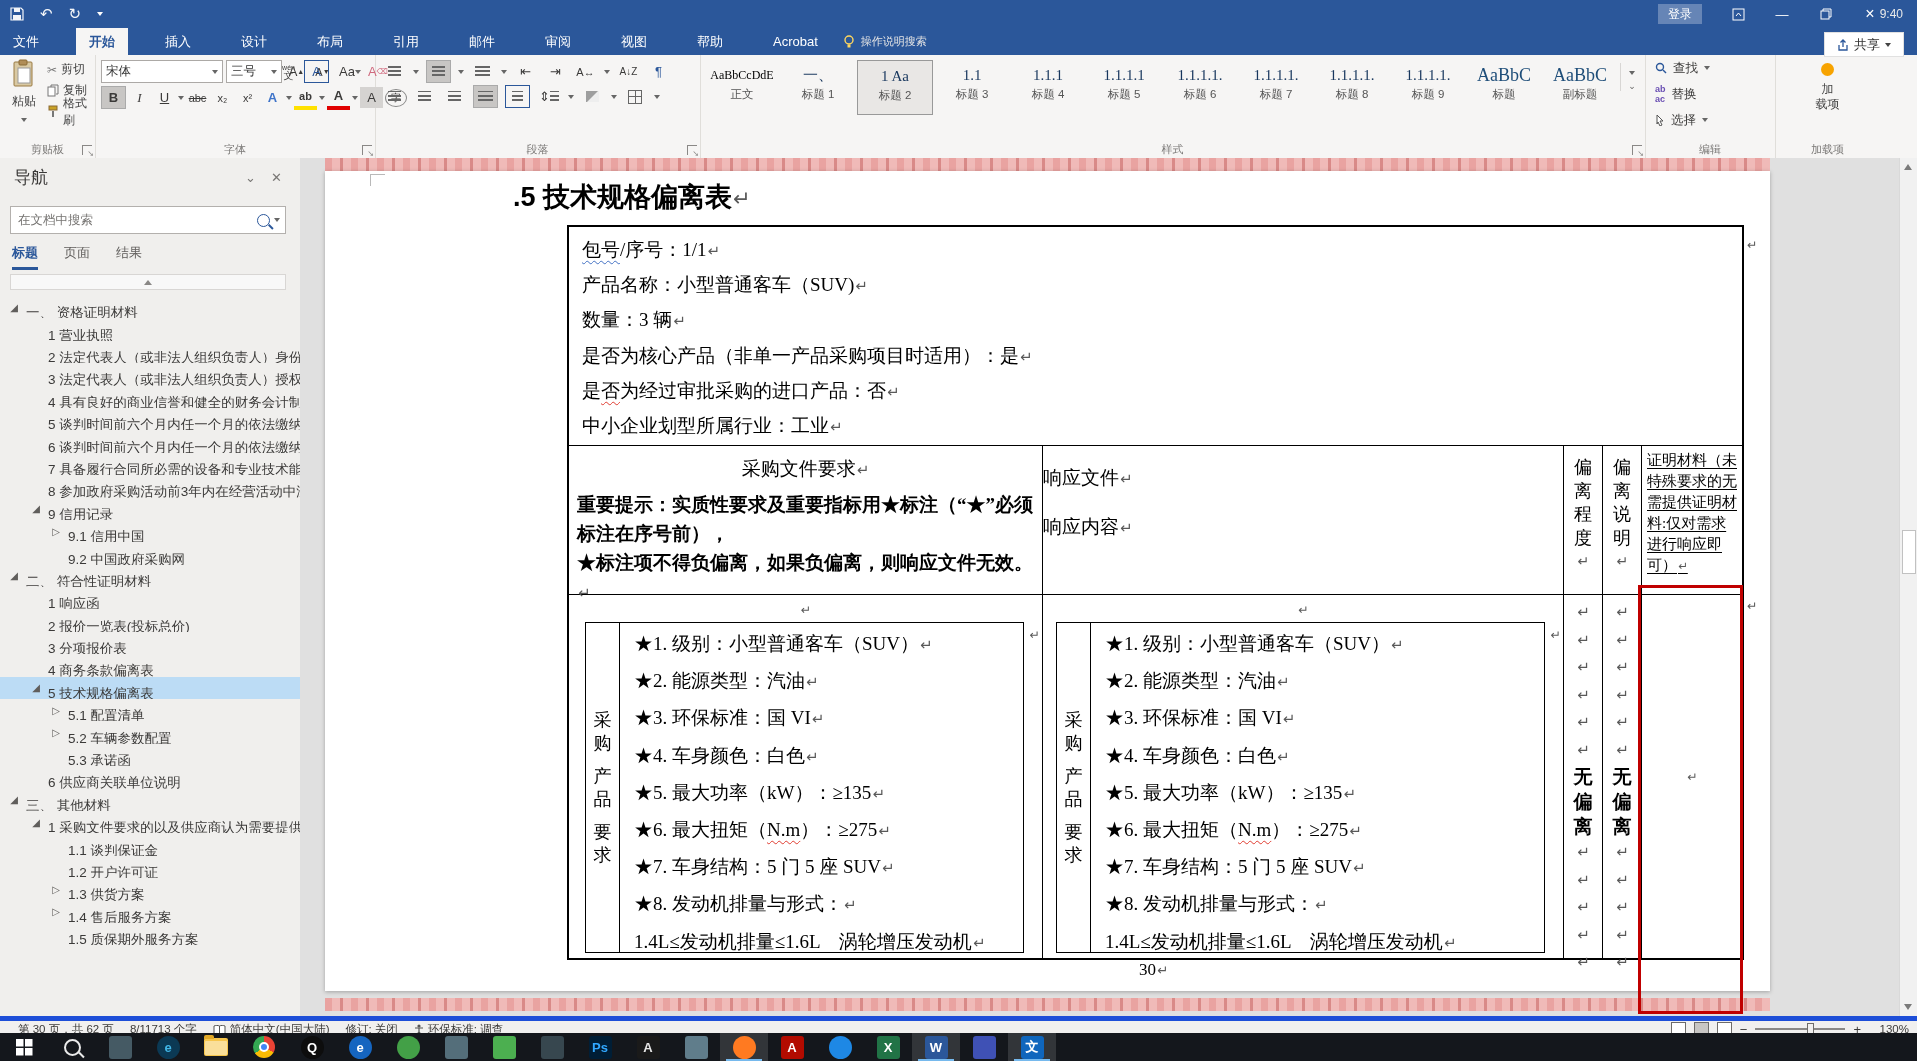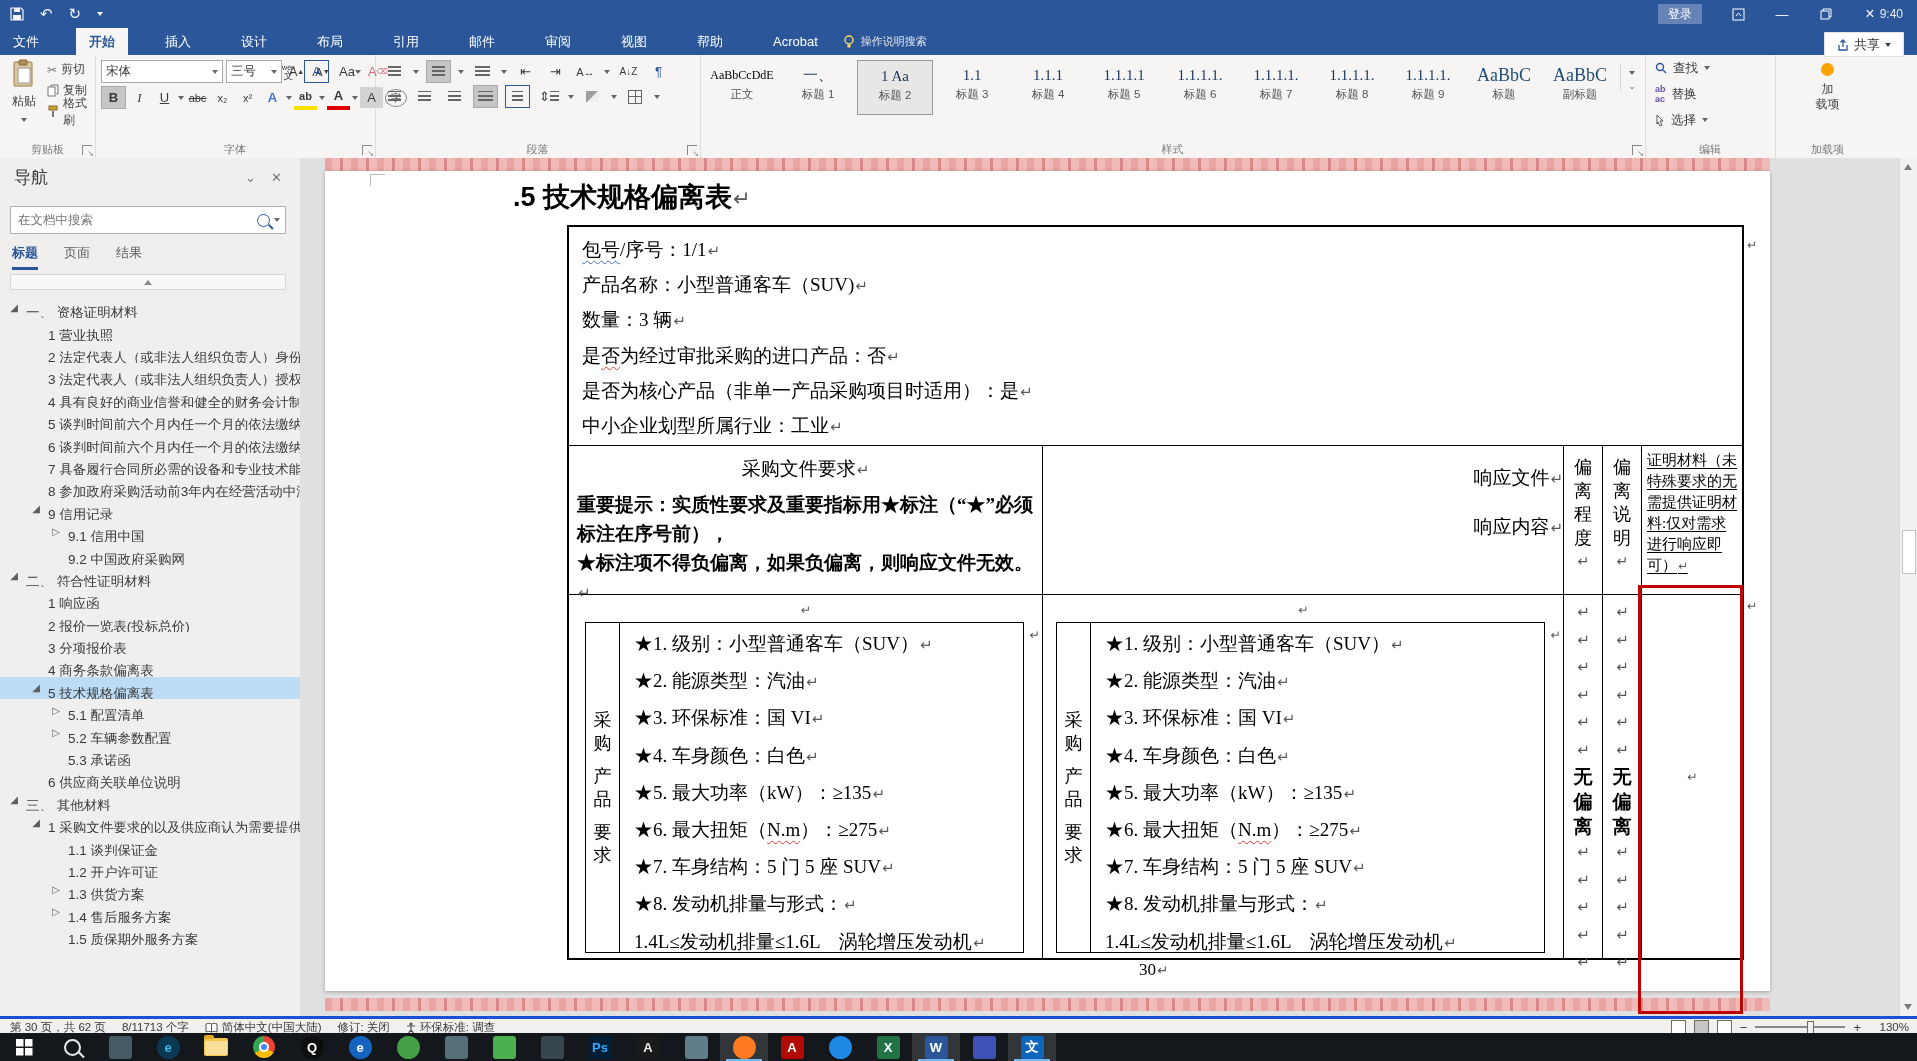--- a/index.html
+++ b/index.html
@@ -76,21 +76,21 @@
   .infoline{font-size:19px;line-height:34.2px;color:#000;}
   .sq{text-decoration:underline;text-decoration-style:wavy;text-decoration-thickness:1px;text-underline-offset:4px;}
   .hrow{display:flex;height:148px;border-bottom:1.5px solid #000;}
   .brow{display:flex;height:363px;}
   .c1{width:473px;border-right:1.5px solid #000;position:relative;}
   .c2{width:520px;border-right:1.5px solid #000;position:relative;}
   .c3,.c4{width:38px;border-right:1.5px solid #000;position:relative;}
   .c5{width:100px;position:relative;}
   .h-title{text-align:center;font-size:19px;margin-top:10px;}
   .h-note{font-weight:bold;font-size:19px;line-height:29px;padding:8px 8px 0 8px;}
-  .h-c2{text-align:right;font-size:19px;line-height:48px;margin-top:8px;}
+  .h-c2{text-align:left;font-size:19px;line-height:48px;margin-top:8px;}
   .vtxt{position:absolute;left:0;right:0;top:10px;display:flex;flex-direction:column;align-items:center;font-size:18px;line-height:23.5px;}
   .h-c5{font-size:15px;line-height:21px;padding:4px 5px;text-decoration:underline;text-underline-offset:3px;}
   .celltopmark{position:absolute;left:0;right:0;top:5px;text-align:center;}
   .innerbox{position:absolute;left:16px;top:27px;width:437px;height:329px;border:1.5px solid #000;display:flex;}
   .c2 .innerbox{left:13px;width:487px;}
   .plabel{width:33px;border-right:1.5px solid #000;display:flex;flex-direction:column;align-items:center;justify-content:center;font-size:18px;}
   .plabel span{line-height:23px;}
   .plabel span.gap{margin-bottom:10px;}
   .speclist{flex:1;padding:3px 0 0 14px;}
   .specline{font-size:19px;line-height:36.2px;white-space:nowrap;}
@@ -102,22 +102,22 @@
   .pageno{position:absolute;left:242px;width:1173px;top:789px;text-align:center;font-size:17px;font-family:"Liberation Serif","DejaVu Serif",serif;}
   .redbox{position:absolute;left:1338px;top:427px;width:99px;height:423px;border:3px solid #c00000;z-index:6;}
   .tanchor{position:absolute;font-family:"Liberation Serif","DejaVu Serif",serif;}
   
   .vscroll{position:absolute;right:0;top:0;bottom:0;width:17px;background:#f1f1f1;border-left:1px solid #d9d9d9;}
   .vs-up,.vs-dn{position:absolute;left:4px;width:0;height:0;border-left:4.5px solid transparent;border-right:4.5px solid transparent;}
   .vs-up{top:6px;border-bottom:6px solid #7a7a7a;}
   .vs-dn{bottom:6px;border-top:6px solid #7a7a7a;}
   .vs-thumb{position:absolute;left:2px;width:12px;top:372px;height:42px;background:#fff;border:1px solid #c1c1c1;}
   
-  .statusbar{position:absolute;left:0;right:0;top:1016px;height:17px;background:#f1f0ef;border-top:3px solid #1d4ed8;
-             display:flex;align-items:center;font-size:11.5px;color:#3b3a39;}
+  .statusbar{position:absolute;left:0;right:0;top:1016px;height:17px;background:#f1f0ef;border-top:5px solid #1d4ed8;
+             display:flex;align-items:center;font-size:11.5px;color:#3b3a39;padding-left:8px;}
   .sseg{margin-left:16px;display:flex;align-items:center;gap:4px;white-space:nowrap;}
   .sright{position:absolute;right:8px;top:0;height:16px;display:flex;align-items:center;gap:8px;}
   .vicon{width:13px;height:12px;border:1px solid #6e6c6a;background:#fff;}
   .vicon.pressed{background:#c8c6c4;}
   .ztrack{position:relative;width:90px;height:2px;background:#8a8886;}
   .zthumb{position:absolute;left:52px;top:-5px;width:5px;height:12px;background:#f1f0ef;border:1px solid #6e6c6a;}
   .zpm{font-size:13px;color:#3b3a39;}
   
   .taskbar{position:absolute;left:0;right:0;bottom:0;height:28px;background:#14171c;display:flex;align-items:stretch;}
   .tslot{width:48px;display:flex;align-items:center;justify-content:center;position:relative;}
@@ -533,22 +533,22 @@
 
     <div class="page">
       <div class="corner"></div>
       <div class="dheading"><span>.5 技术规格偏离表</span><span class="pmark">↵</span></div>
 
       <div class="bigtable">
         <div class="inforow" id="info-lines">
             <div class="infoline"><span class="sq" style="text-decoration-color:#4472c4">包号</span>/序号：1/1<span class="pmark">↵</span></div>
             <div class="infoline">产品名称：小型普通客车（SUV)<span class="pmark">↵</span></div>
             <div class="infoline">数量：3 辆<span class="pmark">↵</span></div>
+            <div class="infoline">是否为核心产品（非单一产品采购项目时适用）：是<span class="pmark">↵</span></div>
             <div class="infoline">是<span class="sq" style="text-decoration-color:#e03c31">否</span>为经过审批采购的进口产品：否<span class="pmark">↵</span></div>
-            <div class="infoline">是否为核心产品（非单一产品采购项目时适用）：是<span class="pmark">↵</span></div>
             <div class="infoline">中小企业划型所属行业：工业<span class="pmark">↵</span></div>
           </div>
 
         <div class="hrow">
           <div class="c1">
             <div class="h-title"><span>采购文件要求</span><span class="pmark">↵</span></div>
             <div class="h-note"><span>重要提示：实质性要求及重要指标用★标注（“★”必须标注在序号前），</span><br><span>★标注项不得负偏离，如果负偏离，则响应文件无效。</span><span class="pmark">↵</span></div>
           </div>
           <div class="c2">
             <div class="h-c2"><span>响应文件</span><span class="pmark">↵</span><br><span>响应内容</span><span class="pmark">↵</span></div>

